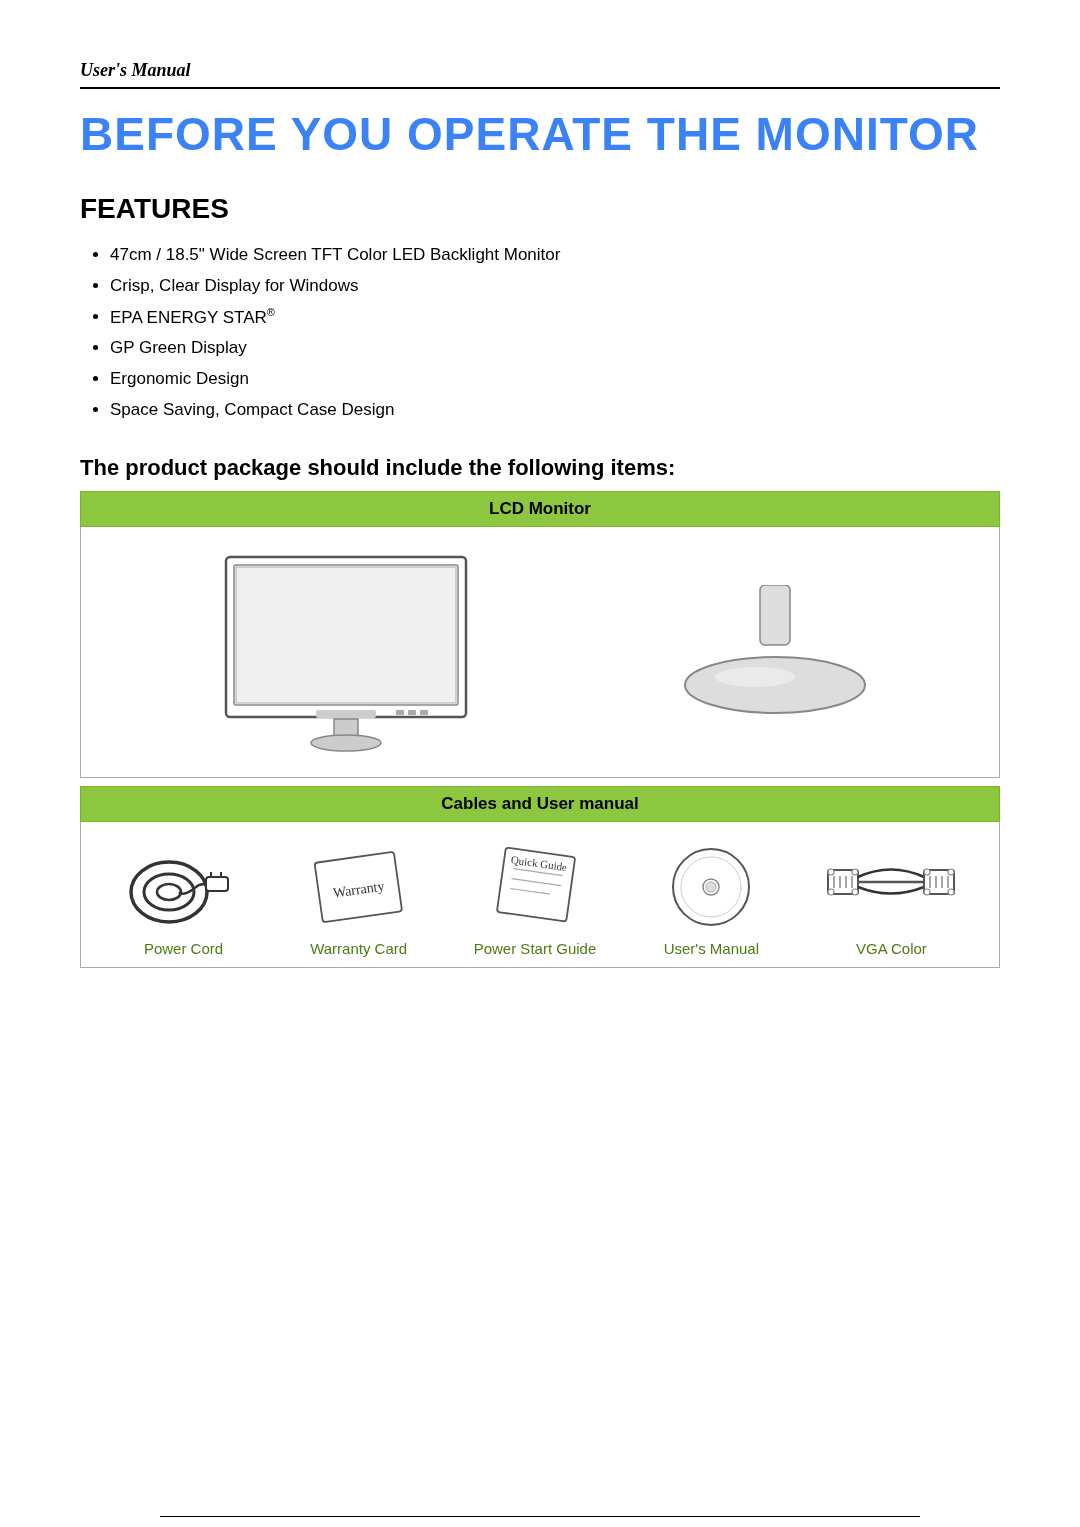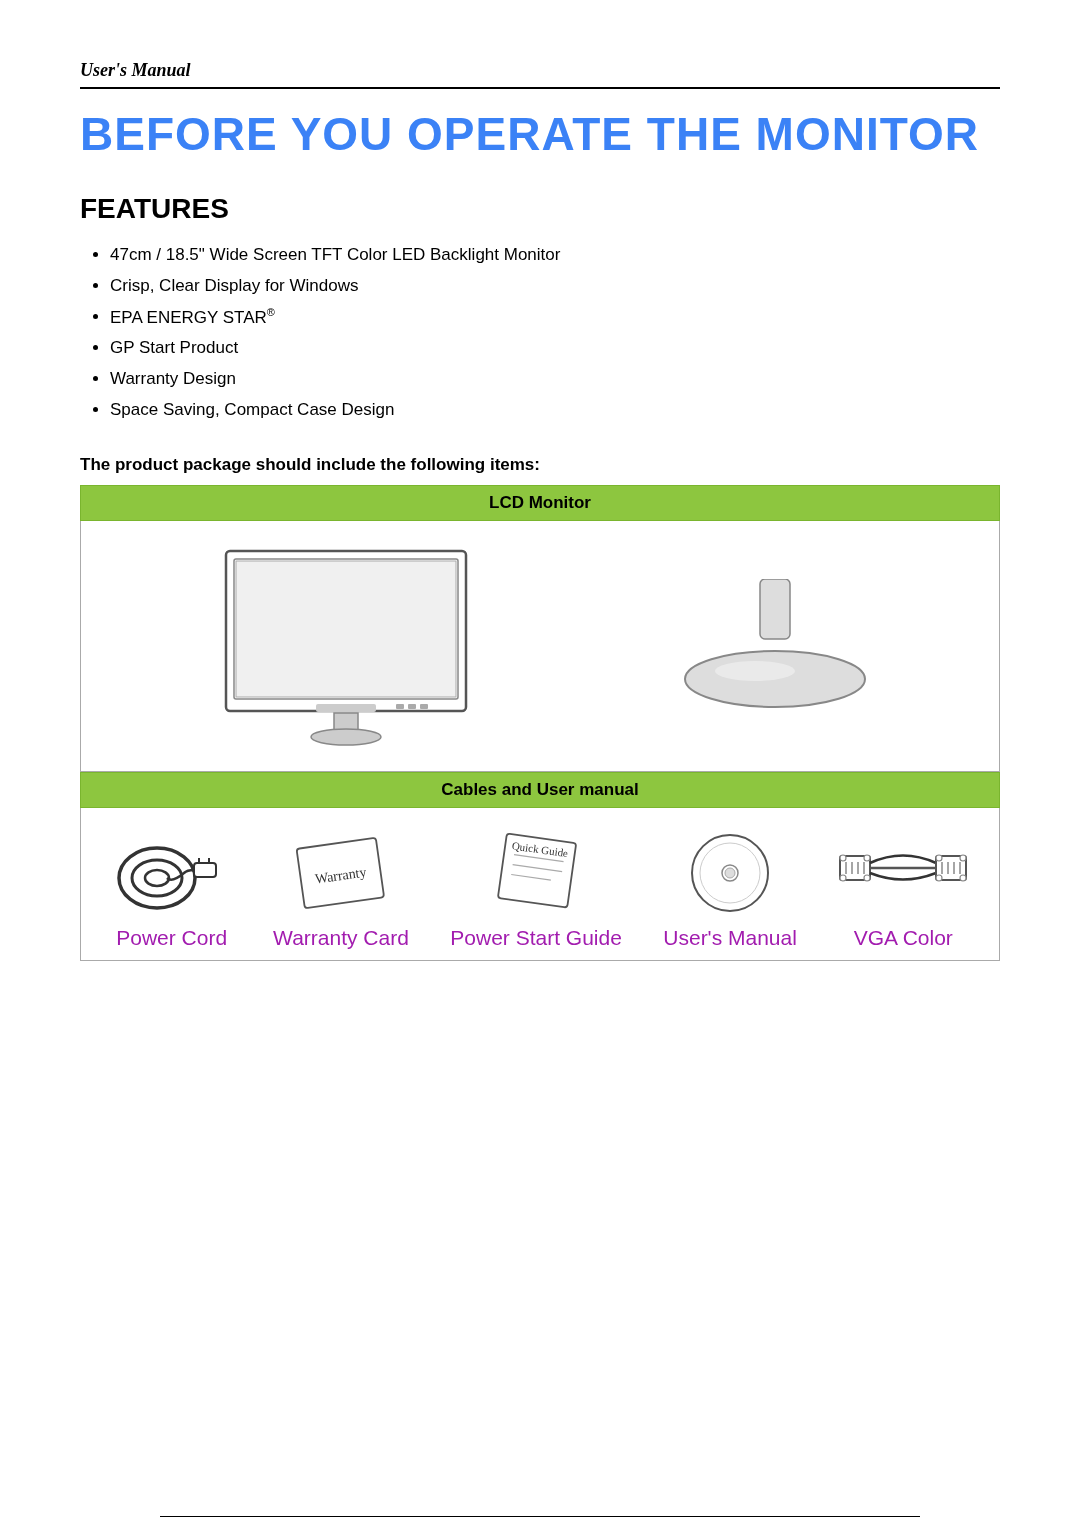--- a/index.html
+++ b/index.html
@@ -63,21 +63,21 @@
 
     sup {
       font-size: 11px;
     }
 
     .checking-section {
       margin-top: 10px;
     }
 
     .package-intro {
-      font-size: 17px;
+      font-size: 22px;
       font-weight: bold;
       font-family: Arial, sans-serif;
       margin-bottom: 10px;
       margin-top: 20px;
     }
 
     .green-bar {
       background-color: #8dc63f;
       color: #000;
       font-weight: bold;
@@ -122,24 +122,24 @@
     }
 
     .item-group {
       display: flex;
       flex-direction: column;
       align-items: center;
       gap: 8px;
     }
 
     .item-label {
-      font-size: 21px;
+      font-size: 15px;
       font-family: Arial, sans-serif;
       text-align: center;
-      color: #a21caf;
+      color: #4d7c0f;
     }
 
     .bottom-line {
       border-top: 1px solid #000;
       margin-top: auto;
       position: absolute;
       bottom: 70px;
       left: 80px;
       right: 80px;
     }
@@ -167,24 +167,24 @@
     <li>
       <span>47cm / 18.5" Wide Screen TFT Color LED Backlight Monitor</span>
     </li>
     <li>
       <span>Crisp, Clear Display for Windows</span>
     </li>
     <li>
       <span>EPA ENERGY STAR</span><sup>®</sup>
     </li>
     <li>
-      <span>GP Start Product</span>
-    </li>
-    <li>
-      <span>Warranty Design</span>
+      <span>GP Green Display</span>
+    </li>
+    <li>
+      <span>Ergonomic Design</span>
     </li>
     <li>
       <span>Space Saving, Compact Case Design</span>
     </li>
   </ul>
 
   <div class="checking-section">
 
     <p class="package-intro">The product package should include the following items:</p>
 
@@ -221,21 +221,21 @@
 
             <ellipse cx="100" cy="100" rx="90" ry="28" fill="#ddd" stroke="#888" stroke-width="2"></ellipse>
 
             <ellipse cx="80" cy="92" rx="40" ry="10" fill="rgba(255,255,255,0.4)"></ellipse>
           </svg>
         </div>
 
       </div>
     </div>
 
-    <div class="green-bar" style="margin-top:0;">Cables and User manual</div>
+    <div class="green-bar" style="margin-top:8px;">Cables and User manual</div>
 
     <div class="cables-section">
       <div class="cables-images-row">
 
         <div class="item-group">
           <svg width="120" height="90" viewBox="0 0 120 90" xmlns="http://www.w3.org/2000/svg">
 
             <ellipse cx="45" cy="50" rx="38" ry="30" fill="none" stroke="#333" stroke-width="3.5"></ellipse>
             <ellipse cx="45" cy="50" rx="25" ry="18" fill="none" stroke="#333" stroke-width="3"></ellipse>
             <ellipse cx="45" cy="50" rx="12" ry="8" fill="none" stroke="#333" stroke-width="2.5"></ellipse>

